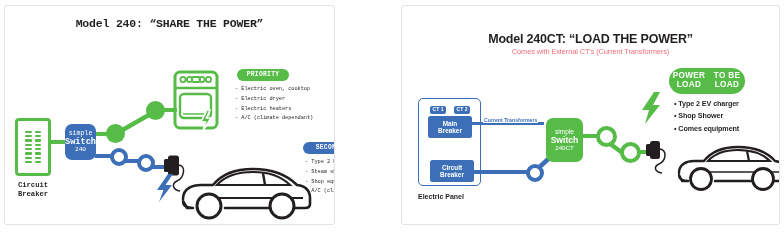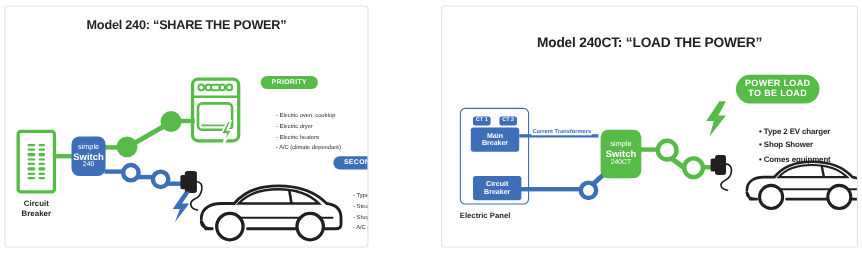--- a/index.html
+++ b/index.html
@@ -12,21 +12,21 @@
   .stage{position:relative;width:784px;height:230px;}
 
   .panel{
     position:absolute;top:5px;height:220px;
     background:#ffffff;
     border:1px solid #e3e3e3;
     border-radius:3px;
     box-sizing:border-box;
     overflow:hidden;
   }
-  #panel-left{left:4px;width:331px;}
+  #panel-left{left:4px;width:331px;font-family:Liberation Mono, monospace;}
   #panel-right{left:401px;width:379px;}
 
   .title{
     position:absolute;left:0;width:100%;text-align:center;
     font-weight:bold;color:#231f20;letter-spacing:-0.2px;
   }
   #title-left{top:11px;font-size:11.5px;}
   #title-right{top:26px;font-size:12.5px;}
   .subtitle{
     position:absolute;left:0;width:100%;text-align:center;
@@ -37,21 +37,21 @@
   .badge{
     position:absolute;border-radius:999px;color:#ffffff;
     font-weight:bold;text-align:center;letter-spacing:0.3px;
     display:flex;align-items:center;justify-content:center;
     line-height:1.08;
   }
   .badge.green{background:#56bc47;}
   .badge.blue{background:#3c6fb8;}
 
   
-  .bullets{position:absolute;margin:16px;padding:0;list-style:none;color:#231f20;}
+  .bullets{position:absolute;margin:0;padding:0;list-style:none;color:#231f20;}
   .bullets li{white-space:nowrap;}
   .bullets.small li{font-size:5.3px;line-height:1.85;letter-spacing:-0.05px;}
   .bullets.big li{font-size:7.2px;line-height:1.72;font-weight:bold;letter-spacing:-0.1px;}
 
   
   .cb-icon{
     position:absolute;box-sizing:border-box;
     border:3px solid #56bc47;border-radius:4px;
     background:#ffffff;
   }
@@ -210,20 +210,21 @@
       <line x1="86" y1="12" x2="88" y2="24" stroke="#231f20" stroke-width="2.4"></line>
       <line x1="30" y1="37" x2="126" y2="37" stroke="#231f20" stroke-width="1.8"></line>
       <circle cx="32" cy="45" r="12" fill="#ffffff" stroke="#231f20" stroke-width="3"></circle>
       <circle cx="105" cy="45" r="12" fill="#ffffff" stroke="#231f20" stroke-width="3"></circle>
     </svg>
   </div>
 
   <div class="panel" id="panel-right">
 
     <div class="title" id="title-right">Model 240CT: “LOAD THE POWER”</div>
+    <div class="subtitle">Comes with External CT's (Current Transformers)</div>
 
     <div class="ep-box" style="left:16px;top:92px;width:63px;height:88px;"></div>
     <div class="ep-label" style="left:16px;top:187px;">Electric Panel</div>
 
     <div class="tag ct-tag" style="left:28px;top:100px;width:16px;height:8px;">
       <span>CT 1</span>
     </div>
     <div class="tag ct-tag" style="left:52px;top:100px;width:16px;height:8px;">
       <span>CT 2</span>
     </div>
@@ -265,21 +266,21 @@
     <svg style="position:absolute;left:244px;top:133px;" width="46" height="40">
       <rect x="0" y="5" width="5" height="12" rx="1.5" fill="#231f20"></rect>
       <rect x="4" y="2" width="10" height="18" rx="2.5" fill="#231f20"></rect>
       <path d="M13 10 C22 10, 20 22, 13 25 C7 28, 9 33, 16 34" fill="none" stroke="#231f20" stroke-width="1.5"></path>
     </svg>
 
     <svg style="position:absolute;left:238px;top:86px;" width="26" height="34">
       <polygon points="14,0 2,18 9,18 5,32 20,13 13,13 20,0" fill="#56bc47"></polygon>
     </svg>
 
-    <div class="badge green" style="left:267px;top:62px;width:76px;height:26px;font-size:8.2px;flex-direction:column;">
+    <div class="badge green" style="left:267px;top:62px;width:76px;height:26px;font-size:8.2px;flex-direction:row;">
       <span>POWER LOAD</span>
       <span>TO BE LOAD</span>
     </div>
     <ul class="bullets big" style="left:272px;top:92px;">
       <li>• Type 2 EV charger</li>
       <li>• Shop Shower</li>
       <li>• Comes equipment</li>
     </ul>
 
     <svg style="position:absolute;left:272px;top:134px;" width="110" height="56">

